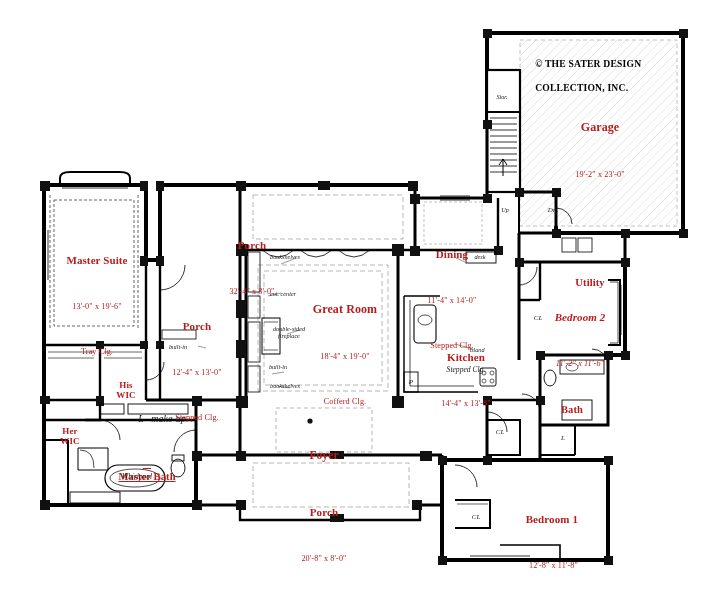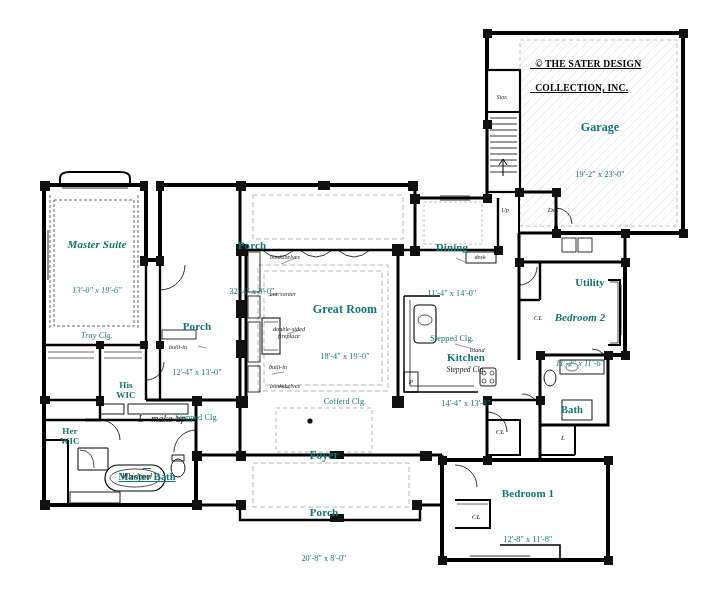--- a/index.html
+++ b/index.html
@@ -19,21 +19,21 @@
     position: absolute;
     left: 0; top: 0;
     width: 720px;
     height: 589px;
   }
   .lbl {
     position: absolute;
     text-align: center;
     line-height: 1.12;
     white-space: pre;
-    color: #0f766e;
+    color: #b91c1c;
     letter-spacing: 0.1px;
   }
   .lbl .nm {
     display: block;
     font-size: 11px;
     font-weight: bold;
   }
   .lbl .dm {
     display: block;
     font-size: 8.2px;
@@ -347,46 +347,46 @@
     <line x1="284" y1="372" x2="272" y2="374"></line>
     <line x1="290" y1="388" x2="278" y2="386"></line>
     <line x1="206" y1="348" x2="198" y2="346"></line>
     <line x1="473" y1="349" x2="455" y2="344"></line>
     <line x1="465" y1="262" x2="456" y2="258"></line>
   </g>
 
   <circle cx="310" cy="421" r="2.6" fill="#111"></circle>
 </svg>
 
-<div class="logo" style="left:530px; top:46px;text-decoration:underline;">
+<div class="logo" style="left:530px; top:46px;">
   <span>© THE SATER DESIGN</span><br>
   <span>COLLECTION, INC.</span>
 </div>
 
 <div class="lbl rm-big" style="left:540px; top:85px; width:120px;">
   <span class="nm">Garage</span>
   <span class="dm">19'-2" x 23'-0"</span>
 </div>
 
 <div class="tiny" style="left:484px; top:93px; width:36px;">Stor.</div>
 <div class="tiny" style="left:494px; top:206px; width:22px;">Up</div>
 <div class="tiny" style="left:541px; top:206px; width:24px; font-size:7px;">Dn.</div>
 
-<div class="lbl" style="left:45px; top:202px; width:104px;font-style:italic;">
+<div class="lbl" style="left:45px; top:218px; width:104px;">
   <span class="nm">Master Suite</span>
   <span class="dm">13'-0" x 19'-6"</span>
   <span class="sub">Tray Clg.</span>
 </div>
 
 <div class="lbl" style="left:188px; top:203px; width:128px;">
   <span class="nm">Porch</span>
   <span class="dm">32'-4" x 8'-0"</span>
 </div>
 
-<div class="lbl" style="left:408px; top:205px; width:88px;">
+<div class="lbl" style="left:408px; top:212px; width:88px;">
   <span class="nm">Dining</span>
   <span class="dm">11'-4" x 14'-0"</span>
   <span class="sub">Stepped Clg.</span>
 </div>
 
 <div class="lbl" style="left:554px; top:241px; width:72px;">
   <span class="nm" style="font-size:10.5px;">Utility</span>
 </div>
 
 <div class="lbl" style="left:156px; top:284px; width:82px;">
@@ -431,21 +431,21 @@
 
 <div class="lbl" style="left:95px; top:435px; width:104px;text-decoration:underline;">
   <span class="nm" style="font-size:10.5px;">Master Bath</span>
 </div>
 
 <div class="lbl" style="left:268px; top:470px; width:112px;">
   <span class="nm">Porch</span>
   <span class="dm">20'-8" x 8'-0"</span>
 </div>
 
-<div class="lbl" style="left:478px; top:451px; width:100px;">
+<div class="lbl" style="left:478px; top:477px; width:100px;text-align:right;">
   <span class="nm">Bedroom 1</span>
   <span class="dm">12'-8" x 11'-8"</span>
 </div>
 
 <div class="tiny" style="left:254px; top:253px; width:62px;">bookshelves</div>
 <div class="tiny" style="left:256px; top:290px; width:54px;">ent. center</div>
 <div class="tiny" style="left:258px; top:325px; width:62px;">double-sided
 fireplace</div>
 <div class="tiny" style="left:256px; top:363px; width:44px;">built-in</div>
 <div class="tiny" style="left:254px; top:382px; width:62px;">bookshelves</div>

